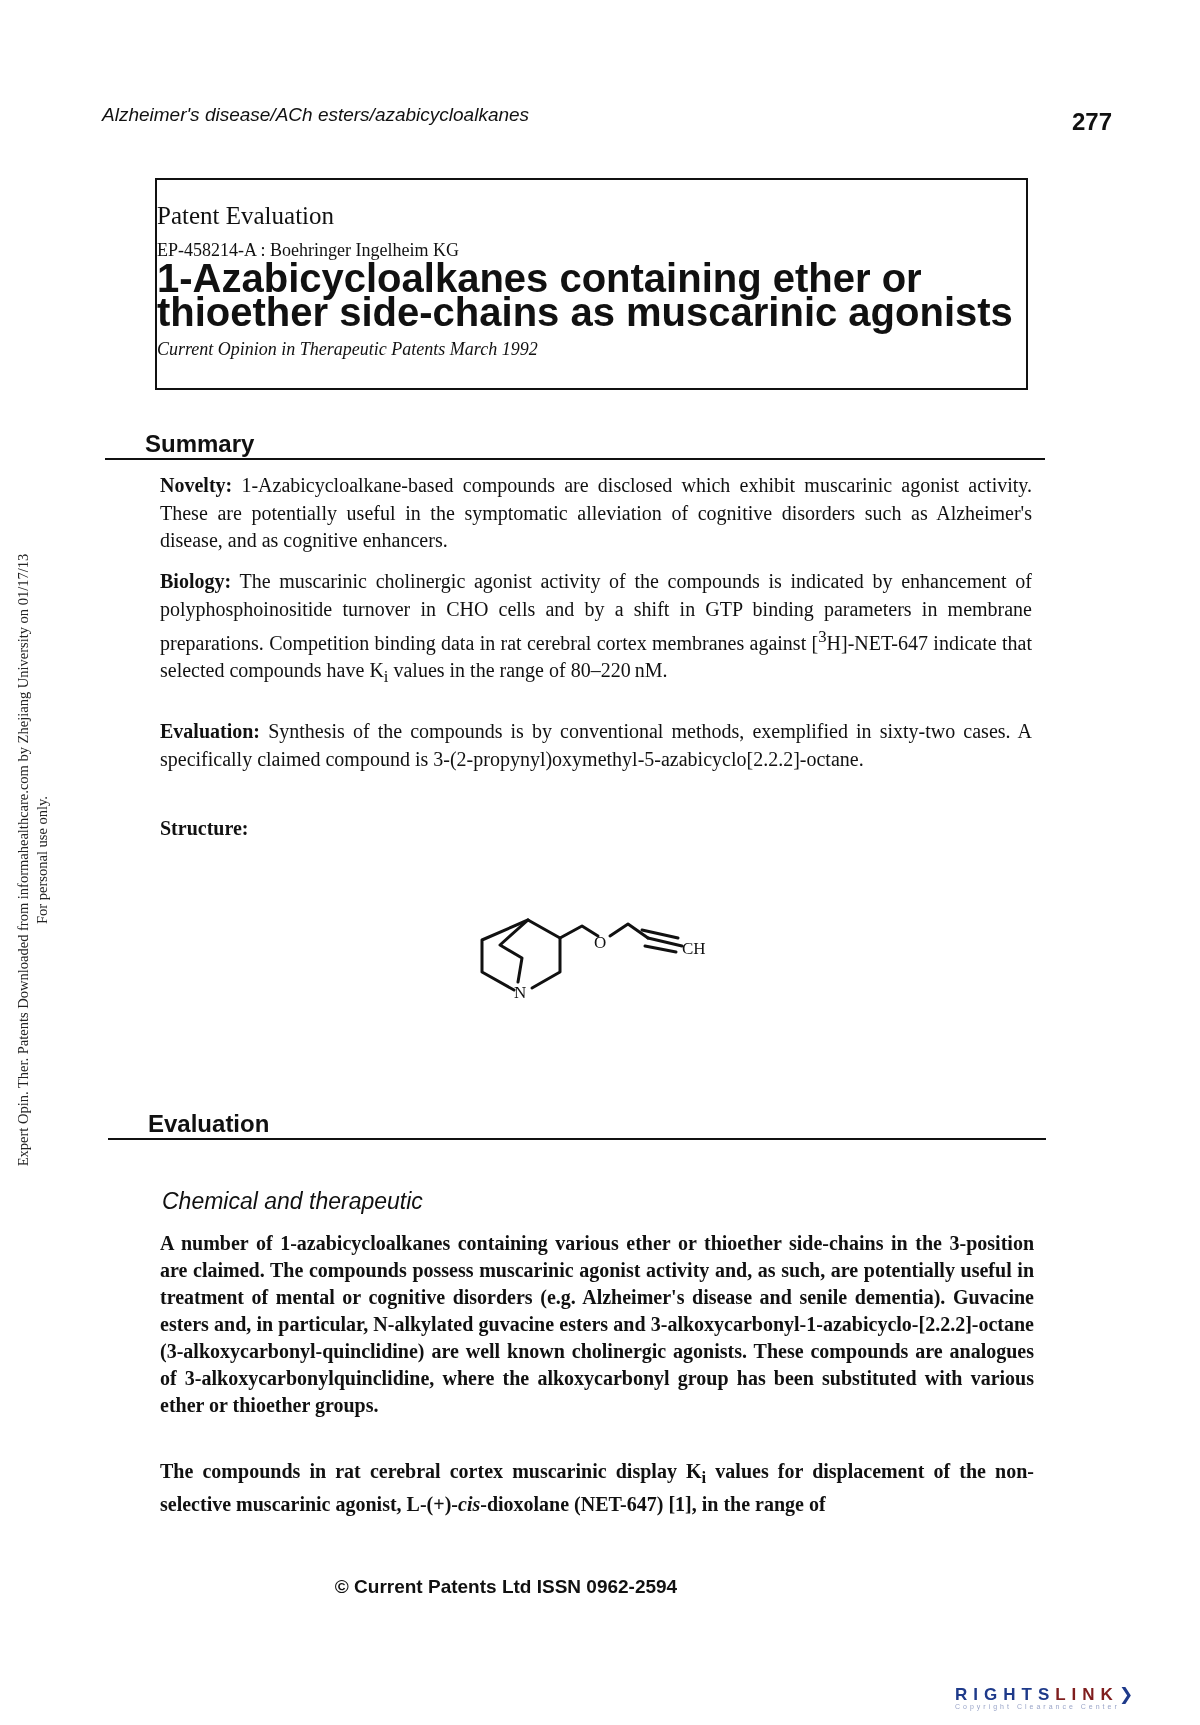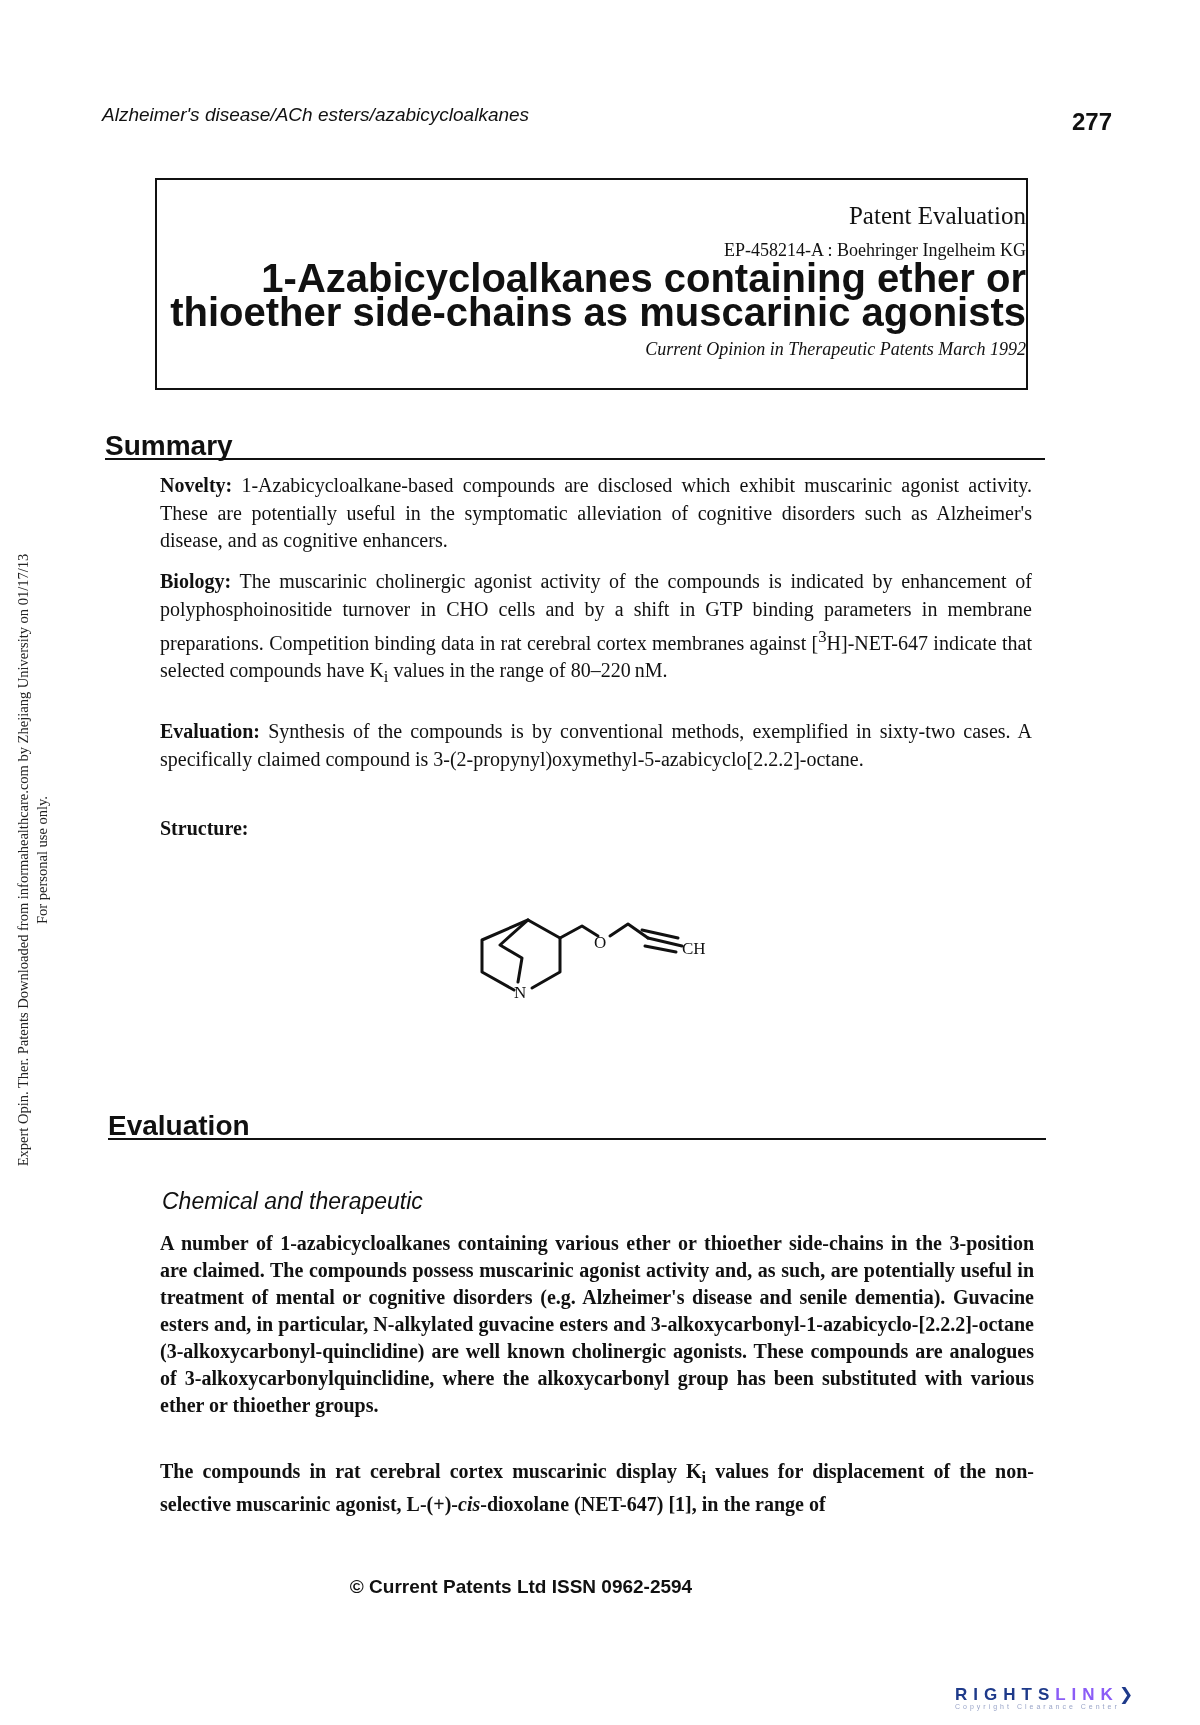--- a/index.html
+++ b/index.html
@@ -4,53 +4,53 @@
 <style>
   html, body { margin: 0; padding: 0; background: #ffffff; }
   body { width: 1200px; height: 1725px; position: relative; overflow: hidden; color: #111; }
   .abs { position: absolute; }
   .sans { font-family: "Liberation Sans", "DejaVu Sans", sans-serif; }
   .serif { font-family: "Liberation Serif", "DejaVu Serif", serif; }
 
   #running-head { left: 102px; top: 104px; font-size: 19px; font-style: italic; }
   #page-number { right: 88px; top: 100px; font-size: 24px; font-weight: bold; margin-top: 8px; }
 
-  #title-box { left: 155px; top: 178px; width: 873px; height: 212px; border: 2px solid #111; box-sizing: border-box; text-align: right; }
+  #title-box { left: 155px; top: 178px; width: 873px; height: 212px; border: 2px solid #111; box-sizing: border-box; text-align: left; }
   #box-label { margin-top: 22px; font-size: 25px; }
   #patent-id { margin-top: 10px; font-size: 18px; }
   #main-title { font-size: 40px; font-weight: bold; line-height: 34px; }
   #journal-line { margin-top: 10px; font-size: 18px; font-style: italic; }
 
-  .section-head { font-size: 28px; font-weight: bold; }
+  .section-head { font-size: 24px; font-weight: bold; margin-left: 40px; }
   .rule { height: 2px; background: #111; }
   #summary-head { left: 105px; top: 430px; }
   #summary-rule { left: 105px; top: 458px; width: 940px; }
   #evaluation-head { left: 108px; top: 1110px; }
   #evaluation-rule { left: 108px; top: 1138px; width: 938px; }
 
   .para { left: 160px; width: 872px; font-size: 20px; line-height: 27.5px; text-align: justify; }
   .para b { font-weight: bold; }
   #novelty { top: 472px; }
   #biology { top: 568px; }
   #chemistry { top: 718px; }
   #structure-label { left: 160px; top: 817px; font-size: 20px; font-weight: bold; }
   #structure-figure { left: 470px; top: 900px; width: 240px; height: 110px; }
 
   #subsection-head { left: 162px; top: 1188px; font-size: 23px; font-style: italic; }
   .bold-para { left: 160px; width: 874px; font-size: 20px; line-height: 27px; font-weight: bold; text-align: justify; }
   #eval-p1 { top: 1230px; }
   #eval-p2 { top: 1458px; }
 
-  #footer-copyright { left: 0; width: 1012px; top: 1576px; text-align: center; font-size: 19px; font-weight: bold; padding-left: 15px; }
+  #footer-copyright { left: 0; width: 1012px; top: 1576px; text-align: center; font-size: 19px; font-weight: bold; }
 
   #side-watermark { left: 14px; top: 1225px; transform-origin: 0 0; transform: rotate(-90deg); font-size: 14.5px; line-height: 19px; text-align: center; width: 730px; color: #222; }
 
   #rightslink { left: 955px; top: 1684px; }
   #rightslink-word { font-size: 17px; font-weight: bold; letter-spacing: 6px; color: #1e3a8a; }
-  #rightslink-word .light { color: #8b5cf6; }
+  #rightslink-word .light { color: #7f1d1d; }
   #rightslink-sub { font-size: 7px; letter-spacing: 3px; color: #9aa5c8; margin-top: -2px; }
 </style>
 </head>
 <body>
 
 <div id="running-head" class="abs sans">Alzheimer's disease/ACh esters/azabicycloalkanes</div>
 <div id="page-number" class="abs sans">277</div>
 
 <div id="title-box" class="abs">
   <div id="box-label" class="serif">Patent Evaluation</div>

